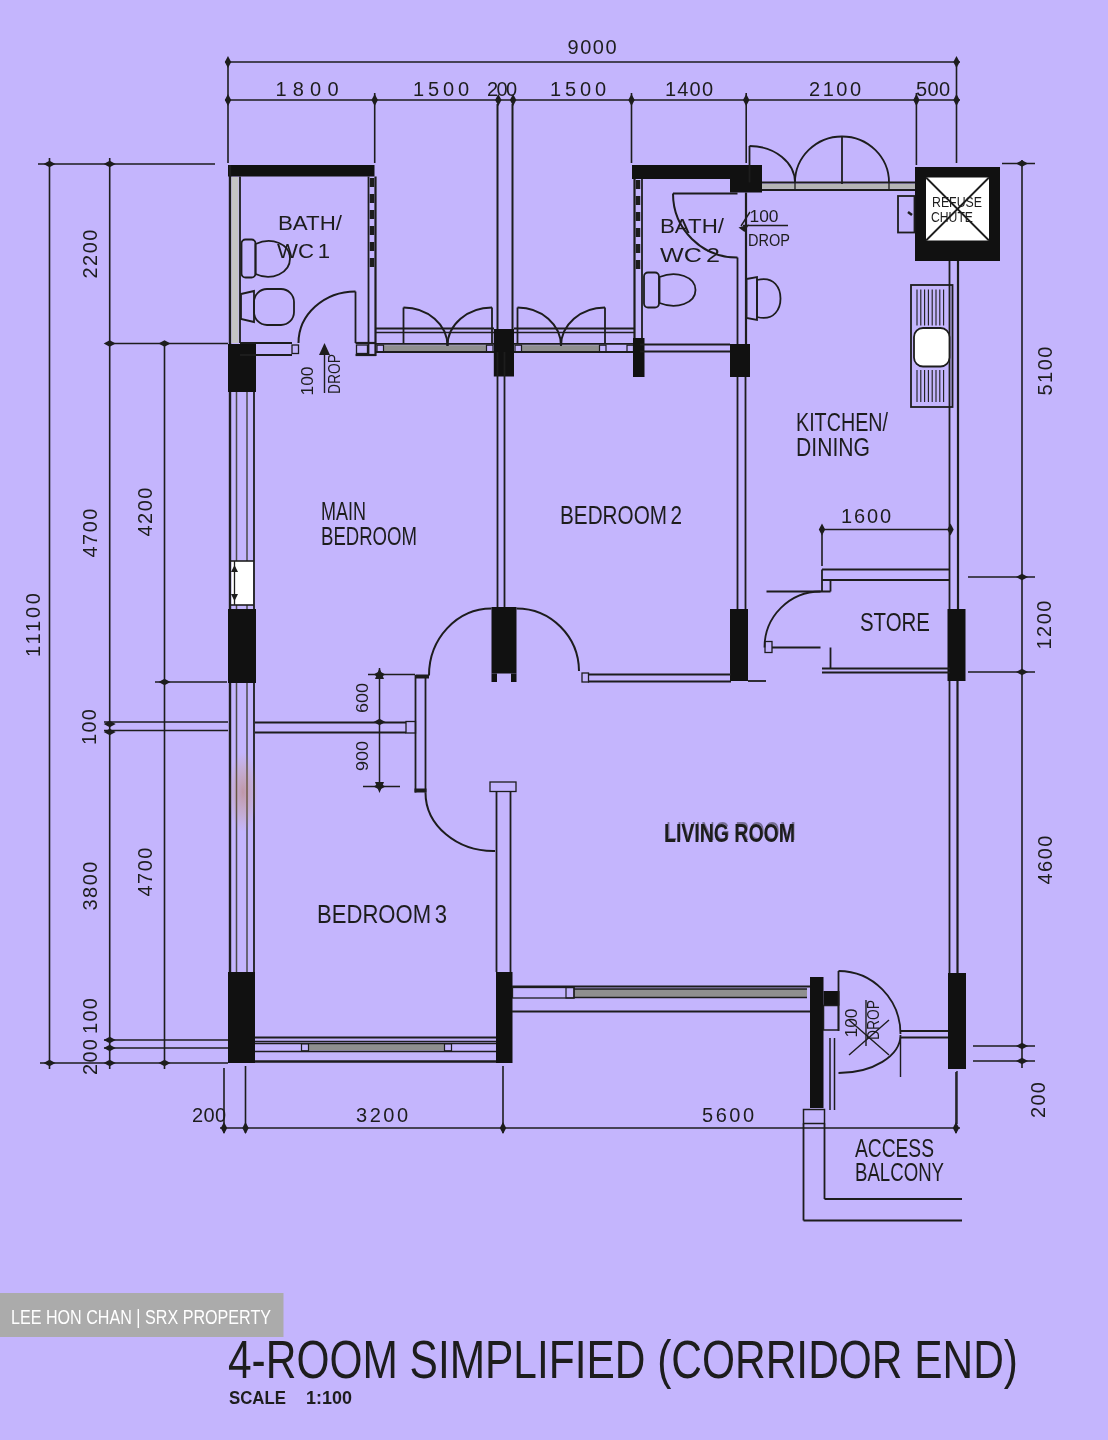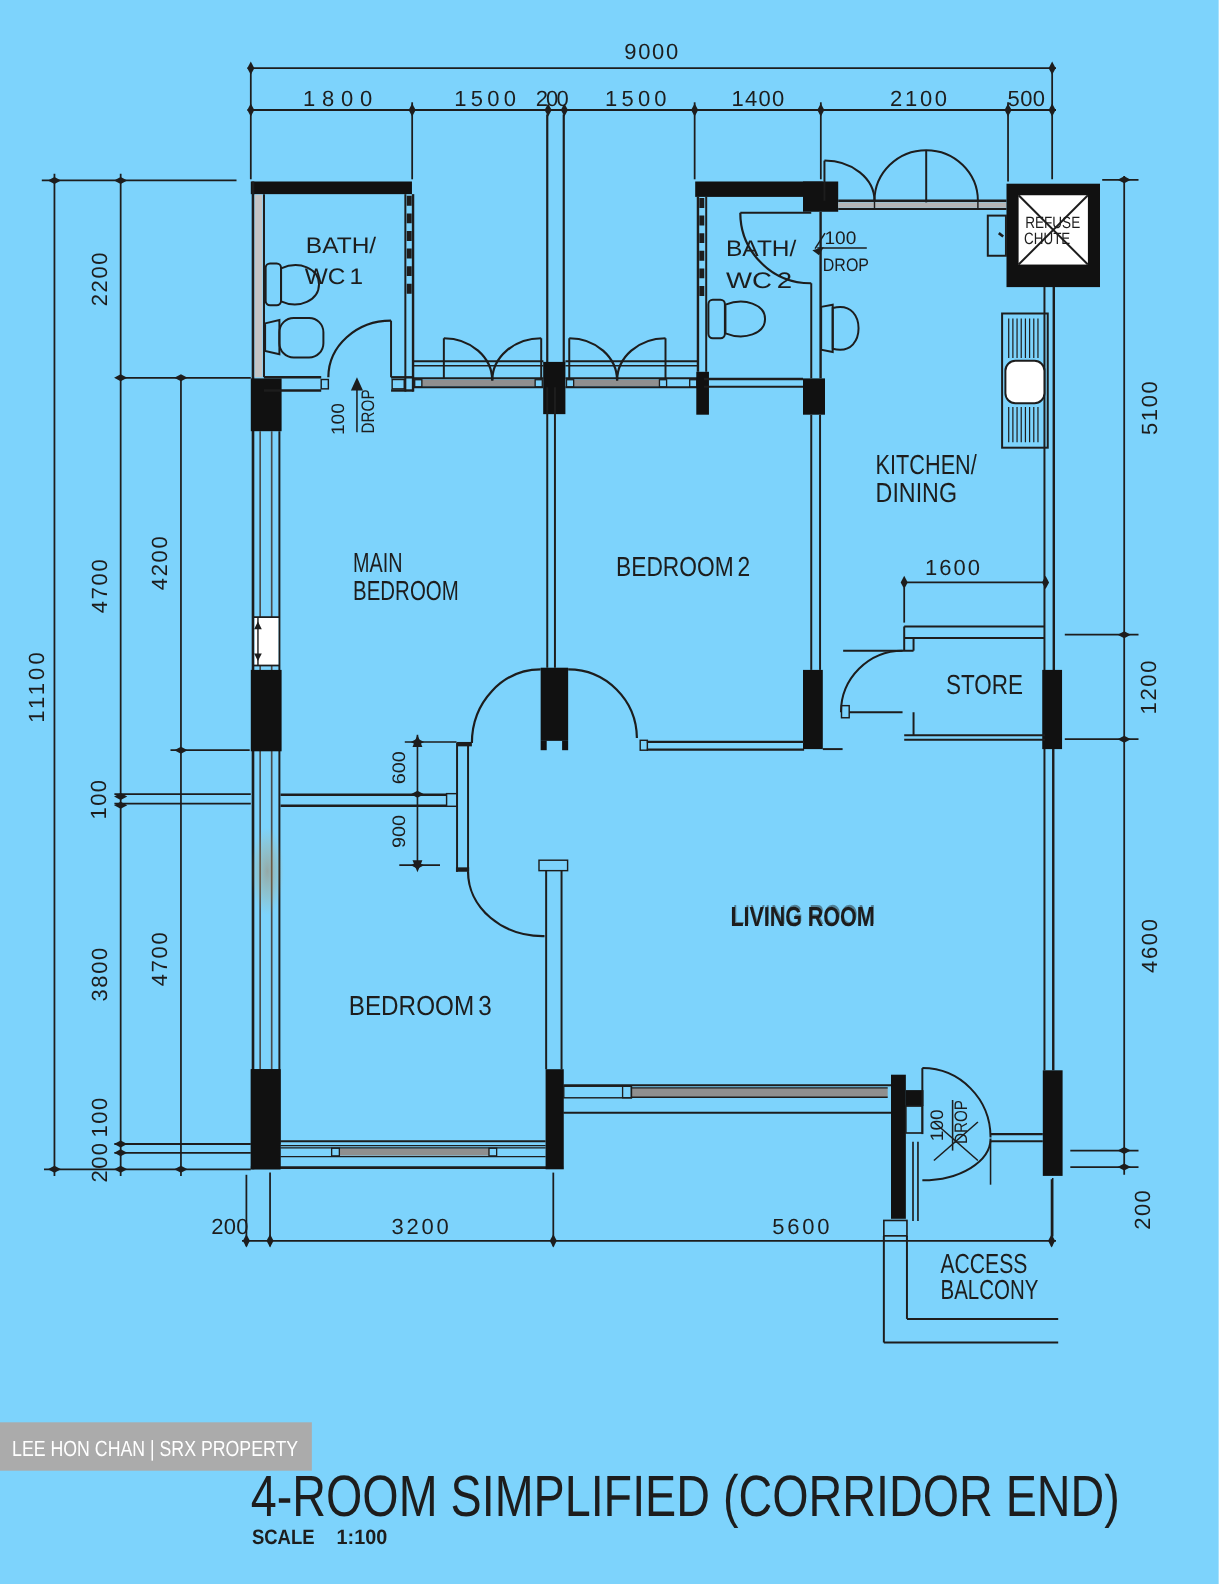--- a/index.html
+++ b/index.html
@@ -1,16 +1,16 @@
 <!DOCTYPE html>
 <html><head>
 <meta charset="utf-8">
 <style>
 html,body{margin:0;padding:0;background:#fbfbfb;}
-#page{width:1108px;height:1440px;position:relative;background:#7dd3fc;overflow:hidden;}
+#page{width:1108px;height:1440px;position:relative;background:#c4b5fd;overflow:hidden;}
 svg{position:absolute;top:0;left:0;}
 text{font-family:"Liberation Sans",sans-serif;fill:#1d1d1d;}
 .dim{font-size:20px;letter-spacing:0px;}
 .lbl{font-size:25px;}
 .sm{font-size:16.5px;}
 .bth{font-size:20.5px;}
 text{-webkit-font-smoothing:antialiased;}
 </style>
 </head>
 <body>

